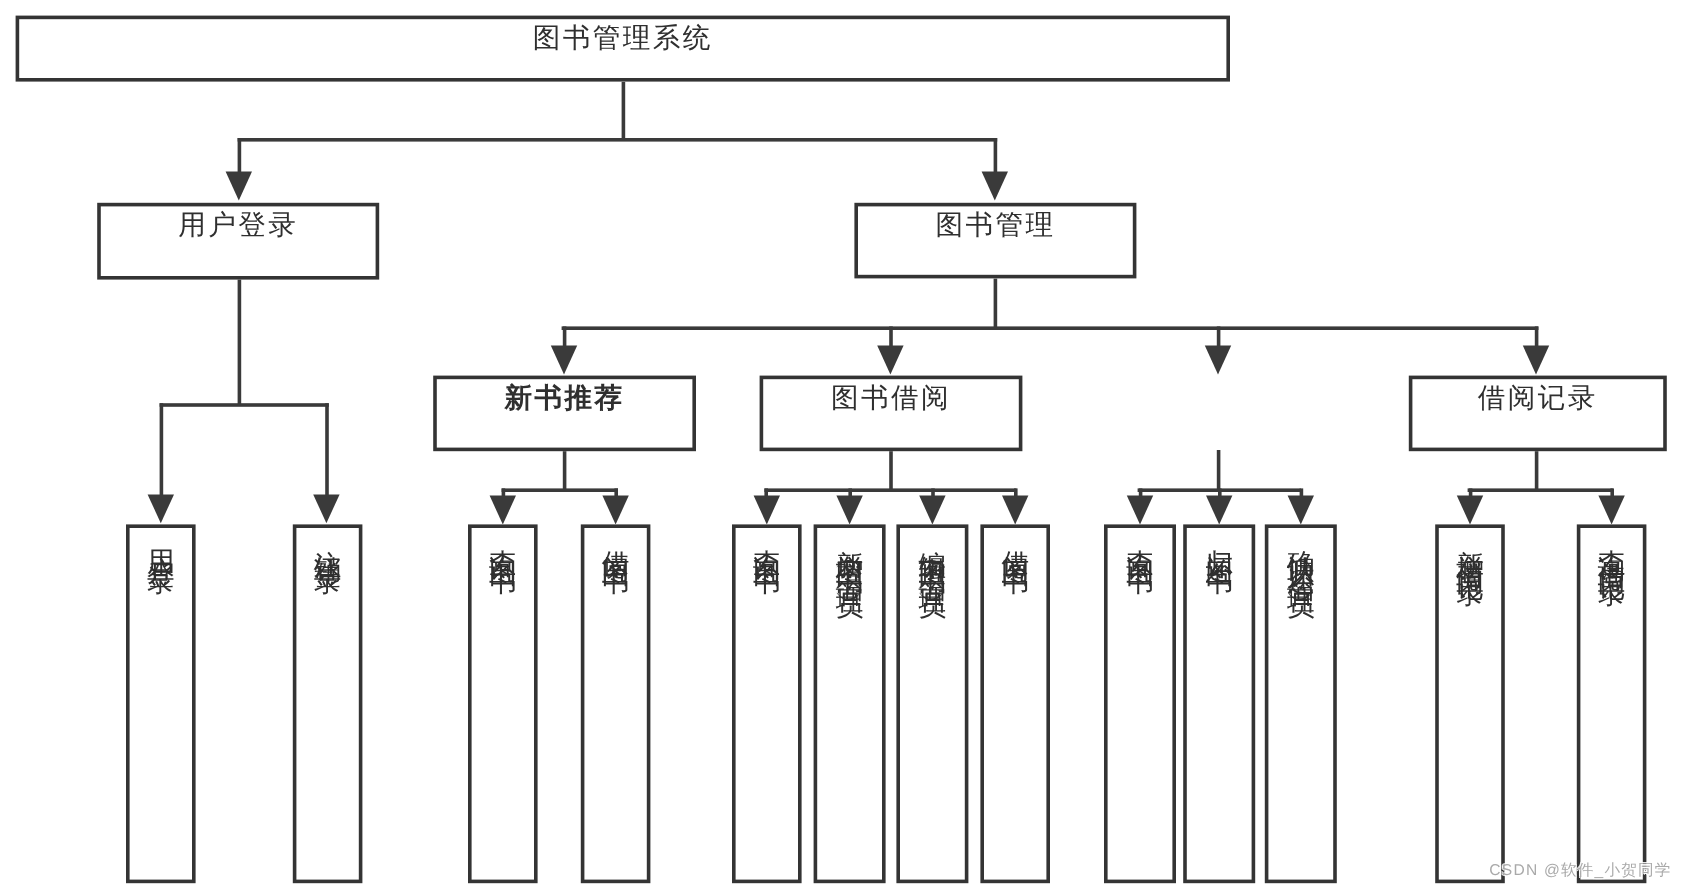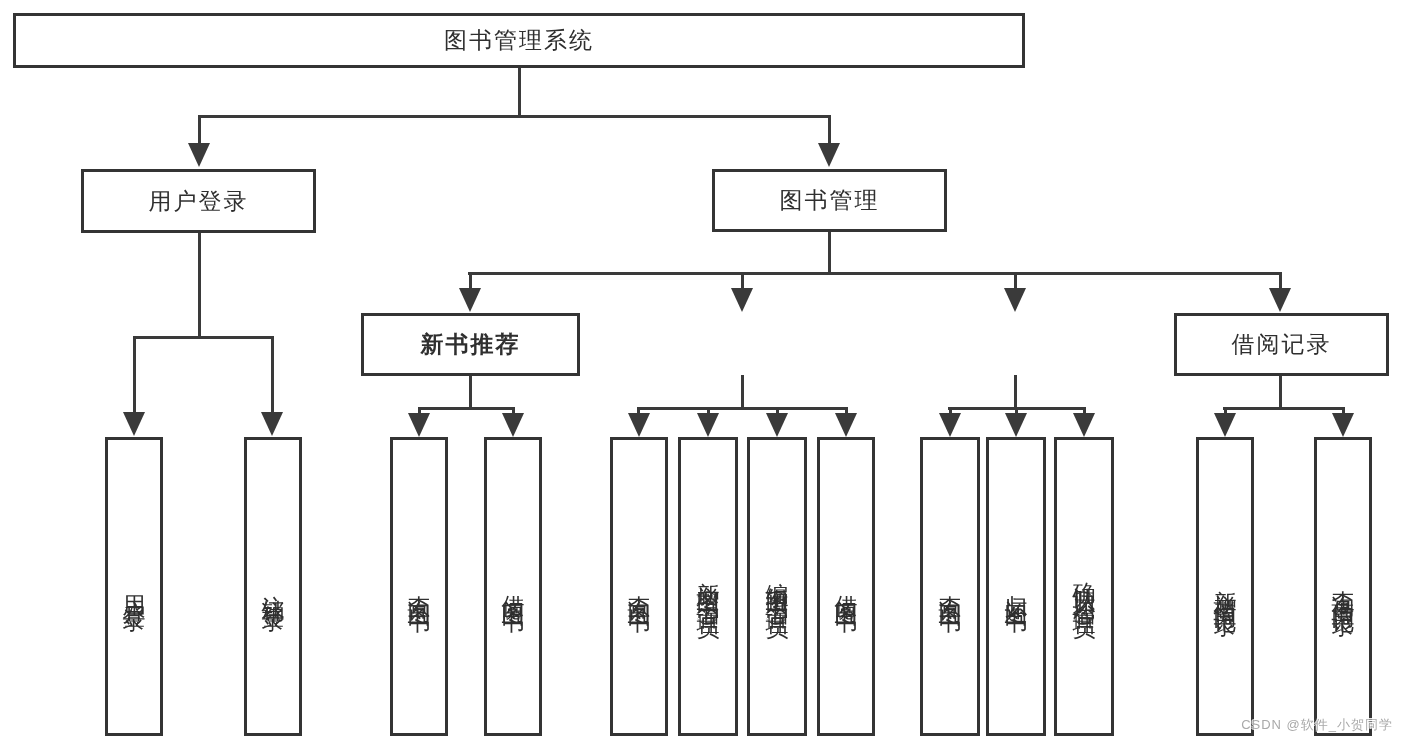--- a/index.html
+++ b/index.html
@@ -3,21 +3,21 @@
 <meta charset="utf-8">
 <style>
   html,body{margin:0;padding:0;background:#ffffff;}
   body{
     font-family:"Liberation Sans","DejaVu Sans",sans-serif;
     width:1405px;height:747px;overflow:hidden;position:relative;
   }
   #diagram{position:absolute;inset:0;width:1405px;height:747px;background:#ffffff;}
   .node{
     position:absolute;box-sizing:border-box;background:#ffffff;
-    border:3px solid #343434;display:flex;align-items:center;justify-content:center;
+    border:3px solid #343434;display:flex;justify-content:center;
     color:#2f2f2f;z-index:2;
   }
   .node.h-label{font-size:23px;letter-spacing:2px;white-space:nowrap;}
   .node.v-label{font-size:23px;}
   .node.v-label .vtext{
     writing-mode:vertical-rl;text-orientation:mixed;
     letter-spacing:5px;line-height:1;color:#2f2f2f;
   }
   .cl{position:absolute;background:#3a3a3a;z-index:1;}
   .arrow{
@@ -43,20 +43,23 @@
 
   <div class="node h-label" style="left:81px;top:169px;width:235px;height:64px;">
     <span>用户登录</span>
   </div>
   <div class="node h-label" style="left:712px;top:169px;width:235px;height:63px;">
     <span>图书管理</span>
   </div>
 
   <div class="node h-label" style="left:361px;top:313px;width:219px;height:63px;font-weight:bold;">
     <span>新书推荐</span>
+  </div>
+  <div class="node h-label" style="left:633px;top:313px;width:219px;height:63px;">
+    <span>图书借阅</span>
   </div>
   <div class="node h-label" style="left:1174px;top:313px;width:215px;height:63px;">
     <span>借阅记录</span>
   </div>
 
   <div class="node v-label" style="left:105px;top:437px;width:58px;height:299px;">
     <span class="vtext">用户登录</span>
   </div>
   <div class="node v-label" style="left:244px;top:437px;width:58px;height:299px;">
     <span class="vtext">注销登录</span>

